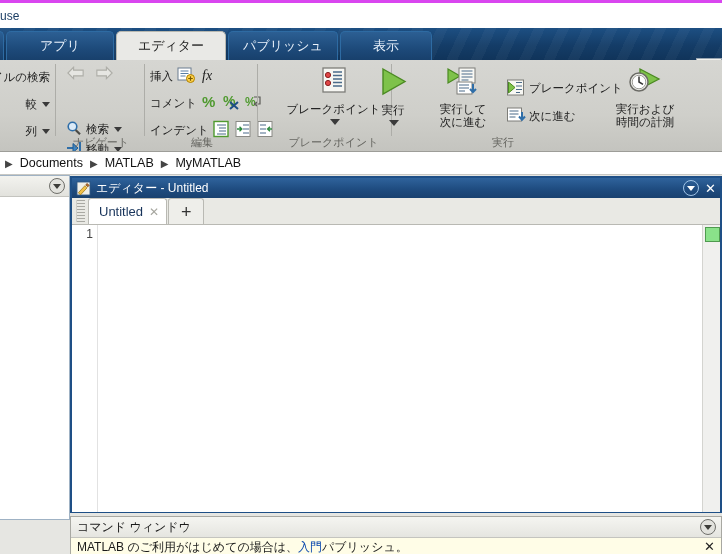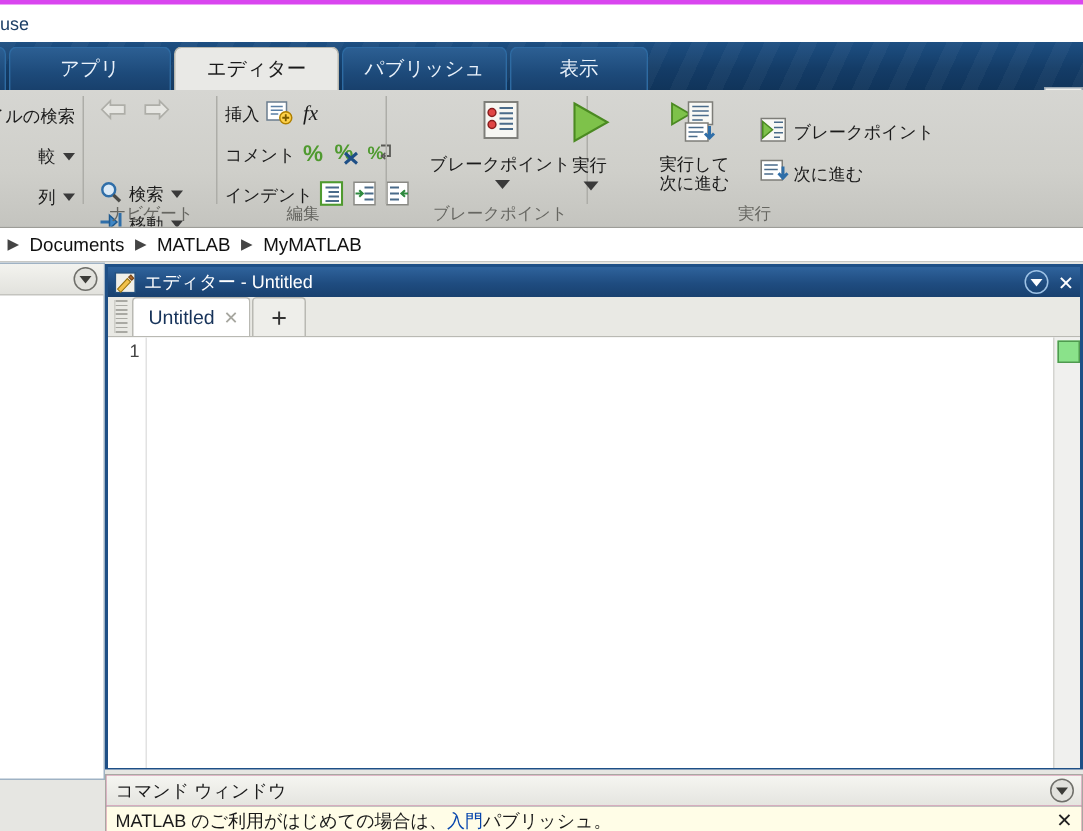--- a/index.html
+++ b/index.html
@@ -193,21 +193,21 @@
   }
   .ed-vscroll .marker {
     position: absolute; left: 2px; top: 2px; width: 13px; height: 13px;
     background: #8ae28a; border: 1px solid #4f9a4f;
   }
 
   
   .cmdwin {
     position: absolute; left: 70px; top: 341px; width: 652px; height: 38px;
     border: 1px solid #a8a8a2; border-bottom: none; box-sizing: border-box;
-    background: #ec4899;
+    background: #737373;
   }
   .cmd-head {
     height: 20px; background: linear-gradient(to bottom,#f5f5f1,#e5e5e0);
     border-bottom: 1px solid #c4c4bf; display: flex; align-items: center;
     padding-left: 6px; font-size: 12px; color: #1a1a1a; position: relative;
   }
   .cmd-head .ch-actions { position: absolute; right: 5px; top: 0; height: 20px; display: flex; align-items: center; }
   .cmd-body {
     height: 18px; background: #fffde7; position: relative;
     display: flex; align-items: center; font-size: 12px; color: #1a1a1a;
@@ -433,20 +433,32 @@
         <span>
           <svg width="20" height="19" viewBox="0 0 20 19">
             <rect x="1.5" y="2" width="14" height="13" fill="#ffffff" stroke="#7d7d78"></rect>
             <path d="M3.5 5 h9 M3.5 8 h9 M3.5 11 h6" stroke="#4a6b8a" stroke-width="1.1"></path>
             <path d="M16 6 v7 M13 10.5 l3 3.2 l3 -3.2" fill="none" stroke="#2f6ea8" stroke-width="2"></path>
           </svg>
         </span>
         <span>次に進む</span>
       </div>
 
+      <div class="bigbtn" style="left:244px; width:76px; top:6px;">
+        <span>
+          <svg width="38" height="32" viewBox="0 0 38 32">
+            <path d="M14 3 L33 13 L14 23 Z" fill="#7ec24a" stroke="#4b8a22" stroke-width="1.3"></path>
+            <circle cx="13" cy="16" r="9" fill="#f2f2ee" stroke="#6b6b66" stroke-width="1.5"></circle>
+            <circle cx="13" cy="16" r="6.8" fill="#ffffff" stroke="#9a9a95"></circle>
+            <path d="M13 10.5 v5.5 l4 2.4" fill="none" stroke="#333" stroke-width="1.5"></path>
+          </svg>
+        </span>
+        <span style="margin-top:2px;">実行および</span>
+        <span>時間の計測</span>
+      </div>
 
       <div class="gtitle">実行</div>
     </div>
   </div>
 
   <div class="crumbbar">
     <span class="crumb-sep">▶</span>
     <span class="crumb">Documents</span>
     <span class="crumb-sep">▶</span>
     <span class="crumb">MATLAB</span>

